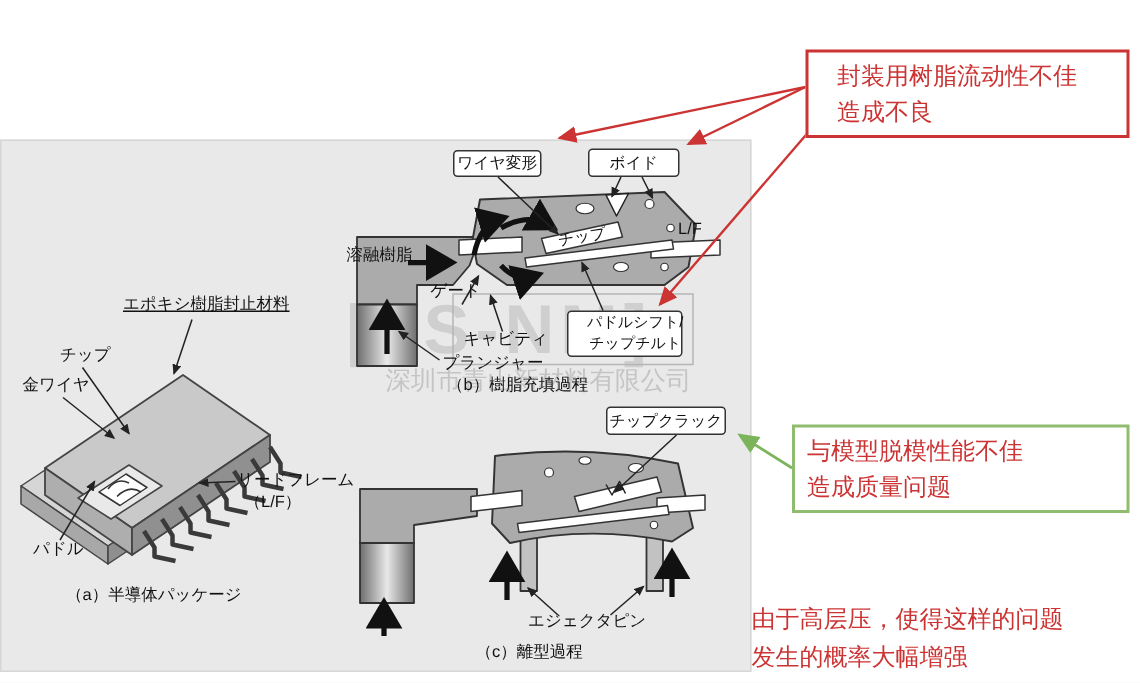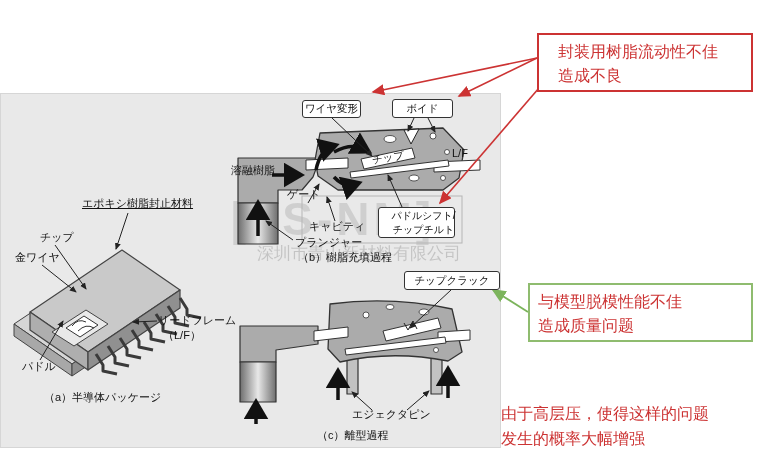--- a/index.html
+++ b/index.html
@@ -182,21 +182,21 @@
       <path d="M528,312 L493,290" marker-end="url(#mg)"></path>
     </g>
   </svg>
 
   <div class="lbl-box" style="left:302px;top:100px;width:59px;height:18px;">ワイヤ変形</div>
   <div class="lbl-box" style="left:392px;top:99px;width:61px;height:19px;">ボイド</div>
   <div class="lbl-box two-line" style="left:378px;top:207px;width:77px;height:31px;flex-direction:column;">
     <span>パドルシフト/</span>
     <span>チップチルト</span>
   </div>
-  <div class="lbl-box" style="left:404px;top:271px;width:96px;height:19px;">チップクラック</div>
+  <div class="lbl-box" style="left:404px;top:271px;width:80px;height:19px;">チップクラック</div>
 
   <div class="lbl" style="left:82px;top:197px;text-decoration:underline;">エポキシ樹脂封止材料</div>
   <div class="lbl" style="left:40px;top:231px;">チップ</div>
   <div class="lbl" style="left:15px;top:251px;">金ワイヤ</div>
   <div class="lbl" style="left:22px;top:360px;">パドル</div>
   <div class="lbl" style="left:158px;top:314px;">リードフレーム</div>
   <div class="lbl" style="left:163px;top:329px;">（L/F）</div>
   <div class="lbl" style="left:44px;top:391px;">（a）半導体パッケージ</div>
 
   <div class="lbl" style="left:231px;top:164px;">溶融樹脂</div>

